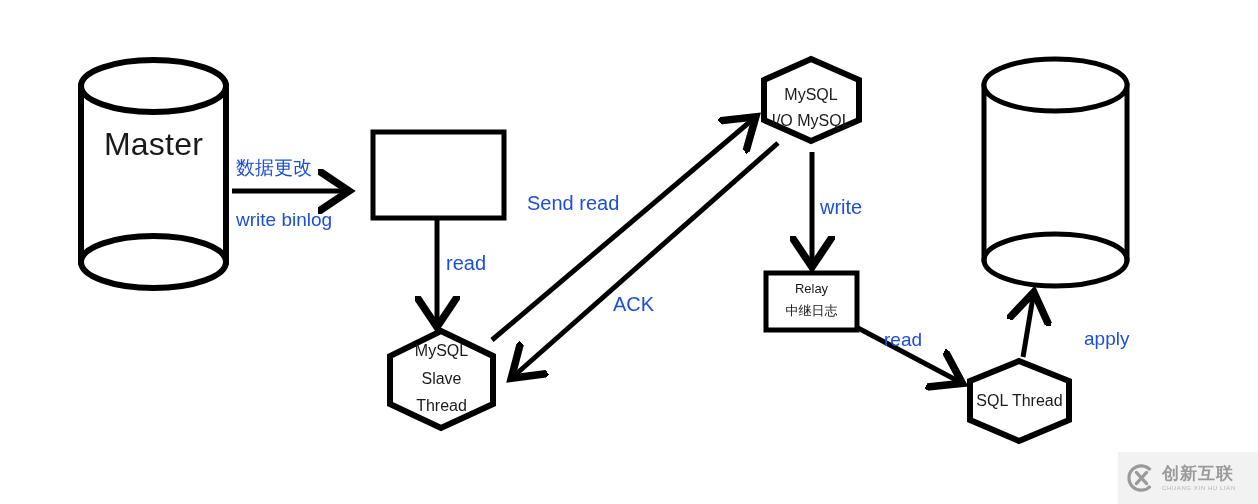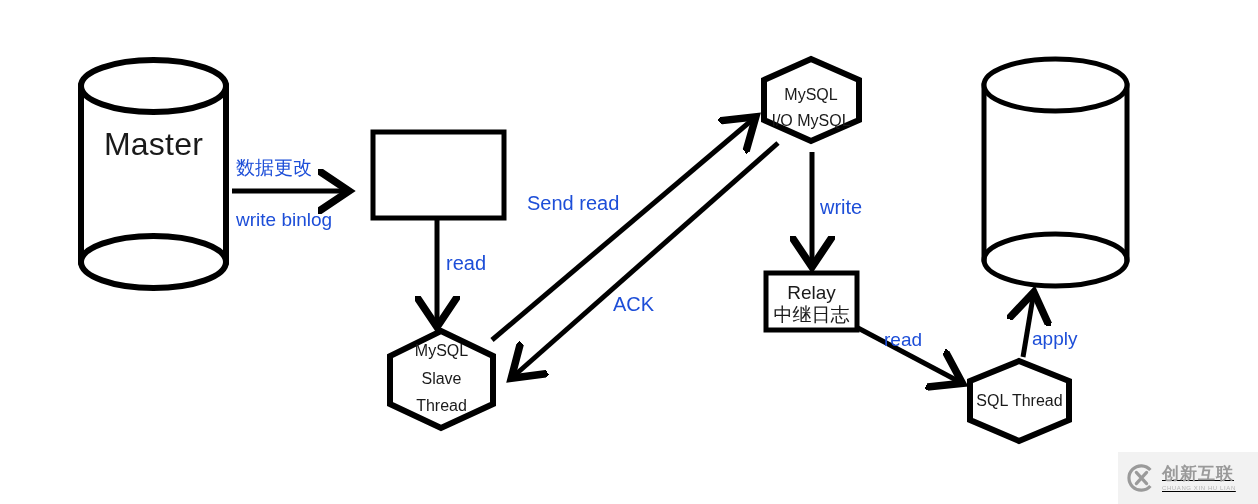--- a/index.html
+++ b/index.html
@@ -36,21 +36,21 @@
     font-size: 32px;
     letter-spacing: 0.2px;
   }
   .box-label {
     font-size: 19px;
   }
   .hex-label {
     font-size: 16px;
   }
   .hex-label-sm {
-    font-size: 19px;
+    font-size: 13px;
   }
   .edge-label {
     position: absolute;
     color: #1d4ed8;
     white-space: nowrap;
     pointer-events: none;
     line-height: 1.3;
   }
   .edge-label.cn {
     font-size: 19px;
@@ -78,21 +78,20 @@
   #watermark .wm-logo {
     flex: 0 0 auto;
     width: 30px;
     height: 30px;
   }
   #watermark .wm-text {
     display: flex;
     flex-direction: column;
     justify-content: center;
     line-height: 1;
-    text-decoration: underline;
   }
   #watermark .wm-cn {
     font-size: 17px;
     color: #9a9a9a;
     letter-spacing: 1px;
     font-weight: bold;
   }
   #watermark .wm-py {
     font-size: 6px;
     color: #b4b4b4;
@@ -179,21 +178,21 @@
   <div class="edge-label en" style="left:446px; top:250px;">read</div>
 
   <div class="edge-label en" style="left:527px; top:190px;">Send read</div>
 
   <div class="edge-label en" style="left:613px; top:291px;">ACK</div>
 
   <div class="edge-label en" style="left:820px; top:194px;">write</div>
 
   <div class="edge-label sm" style="left:884px; top:328px;">read</div>
 
-  <div class="edge-label sm" style="left:1032px; top:327px;text-align:right;">apply</div>
+  <div class="edge-label sm" style="left:1084px; top:327px;text-align:right;">apply</div>
 
   <div id="watermark">
     <svg class="wm-logo" viewBox="0 0 32 32">
       <path d="M26,7.5 A13,13 0 1 0 26,24.5" fill="none" stroke="#9a9a9a" stroke-width="3.4"></path>
       <path d="M11,10 L22,22 M22,10 L11,22" fill="none" stroke="#9a9a9a" stroke-width="3.4" stroke-linecap="round"></path>
     </svg>
     <div class="wm-text">
       <div class="wm-cn">创新互联</div>
       <div class="wm-py">CHUANG XIN HU LIAN</div>
     </div>

